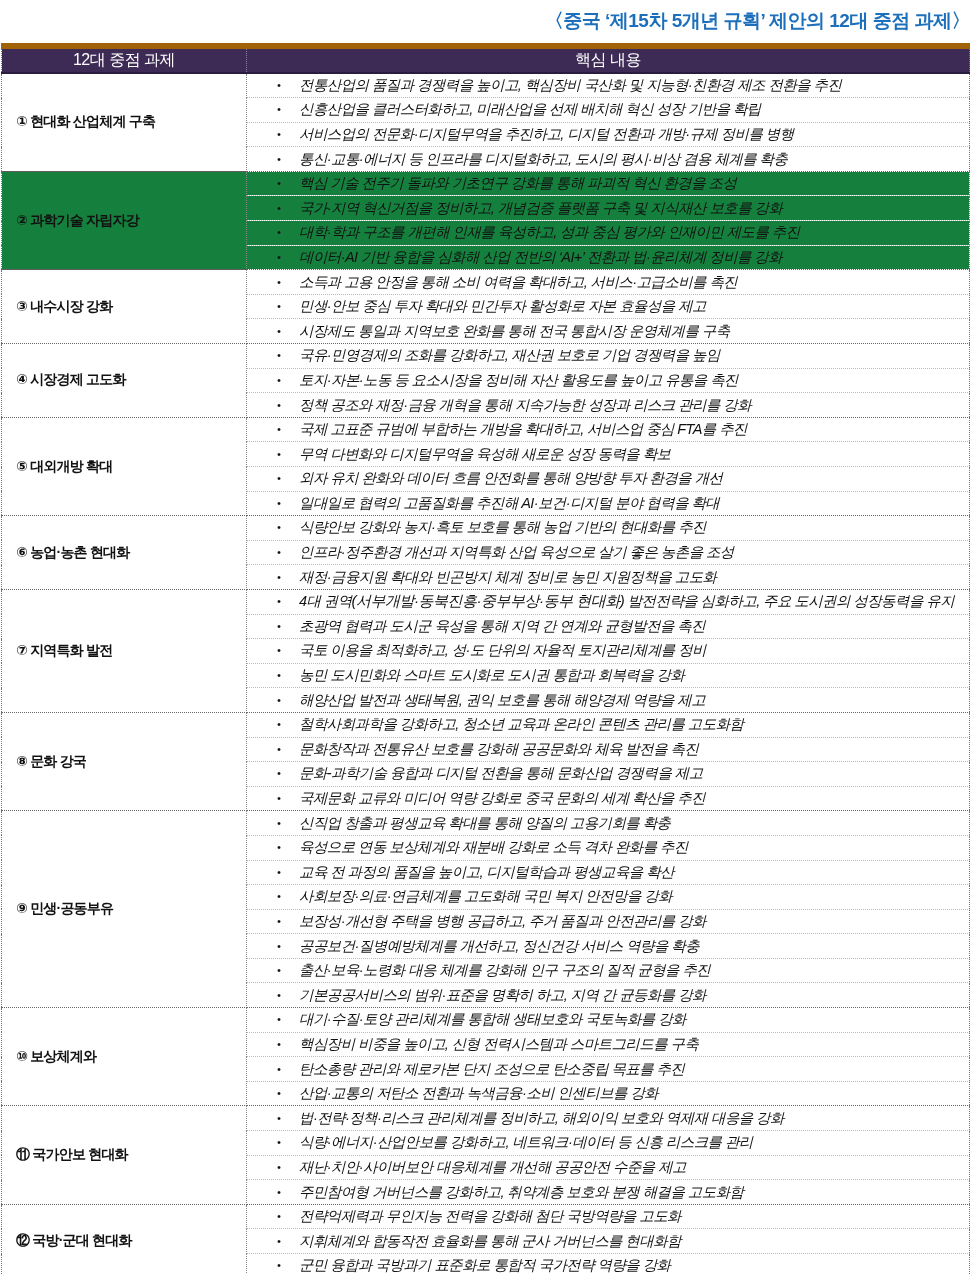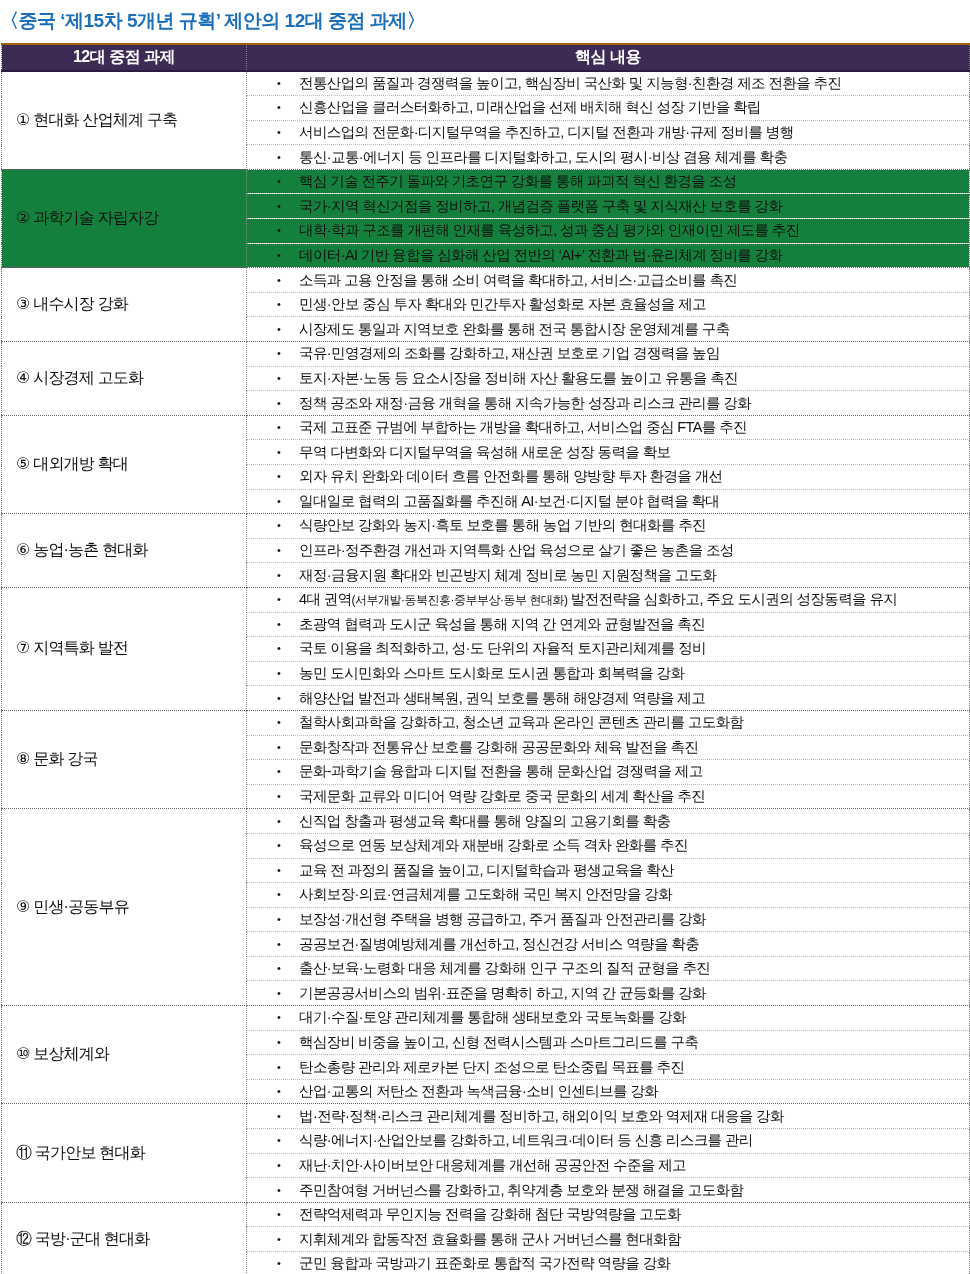--- a/index.html
+++ b/index.html
@@ -4,81 +4,82 @@
 <style>
   * { margin:0; padding:0; box-sizing:border-box; }
   html,body { background:#ffffff; }
   body {
     width:970px; height:1274px;
     font-family:"Liberation Sans","DejaVu Sans",sans-serif;
     color:#111111;
   }
   .page { width:970px; height:1274px; overflow:hidden; background:#ffffff; }
   .doc-title {
-    text-align:left;
+    text-align:right;
     font-size:19px;
     font-weight:700;
     color:#1c6fba;
     padding-top:8px;
     letter-spacing:-0.5px;
   }
   table.tasks {
     width:968px;
     margin:9px 1px 0 1px;
     border-collapse:collapse;
     table-layout:fixed;
     border:1px dotted #777777;
   }
   col.c-task { width:245px; }
   col.c-content { width:723px; }
   thead tr { height:27px; }
   thead th {
     background:#3d2b56;
     color:#ffffff;
     font-size:16px;
-    font-weight:700;
+    font-weight:400;
     text-align:center;
     vertical-align:middle;
-    border-top:2px solid #a16207;
+    border-top:6px solid #a16207;
     border-bottom:2px solid #2a1c3e;
     letter-spacing:-0.5px;
   }
   thead th:first-child { border-right:1px dotted #8d81a2; }
   tbody tr { height:24.6px; }
   td.task-cell {
-    font-size:16px;
-    font-weight:400;
+    font-size:14px;
+    font-weight:700;
     vertical-align:middle;
     padding-left:14px;
     border-right:1px dotted #888888;
     border-bottom:1px dotted #666666;
     letter-spacing:-0.8px;
     background:#ffffff;
   }
   td.bullet-cell {
     font-size:14.5px;
     font-weight:500;
     vertical-align:middle;
     padding:1px 2px 1px 30px;
     border-bottom:1px dotted #bbbbbb;
     white-space:nowrap;
     overflow:hidden;
     letter-spacing:-0.6px;
     background:#ffffff;
+    font-style:italic;
   }
   tr.last td.bullet-cell { border-bottom:1px dotted #666666; }
   tr.hl td { background:#15803d; }
   .dot {
     display:inline-block;
     width:22px;
     font-size:11px;
     vertical-align:1px;
     color:#111111;
   }
-  .small-note { font-size:12px; letter-spacing:-0.5px;text-align:right; }
+  .small-note { font-size:15px; letter-spacing:-0.5px;text-align:right; }
 </style>
 </head>
 <body>
 
 <div class="page">
   <div class="doc-title">〈중국 ‘제15차 5개년 규획’ 제안의 12대 중점 과제〉</div>
   <table class="tasks">
     <colgroup>
         <col class="c-task">
         <col class="c-content">

